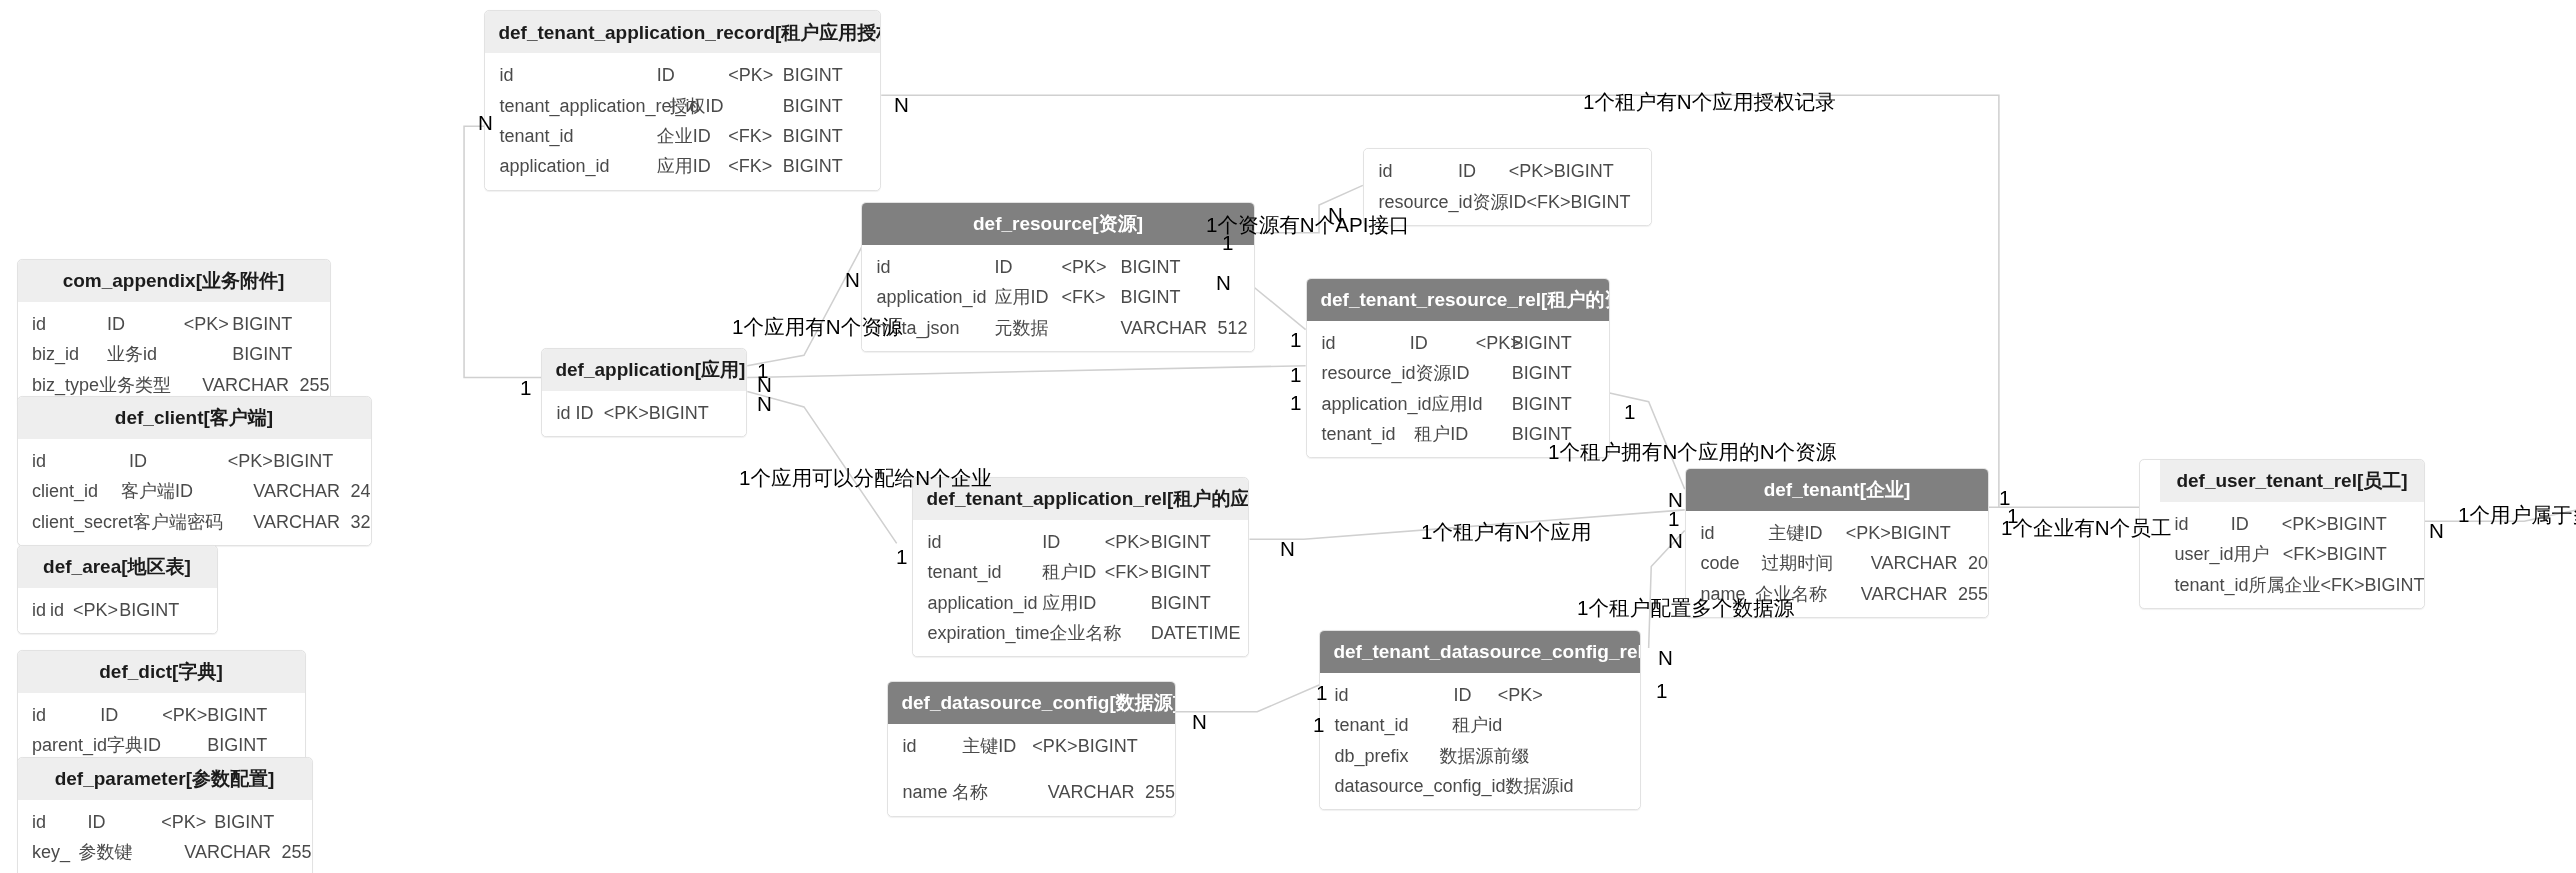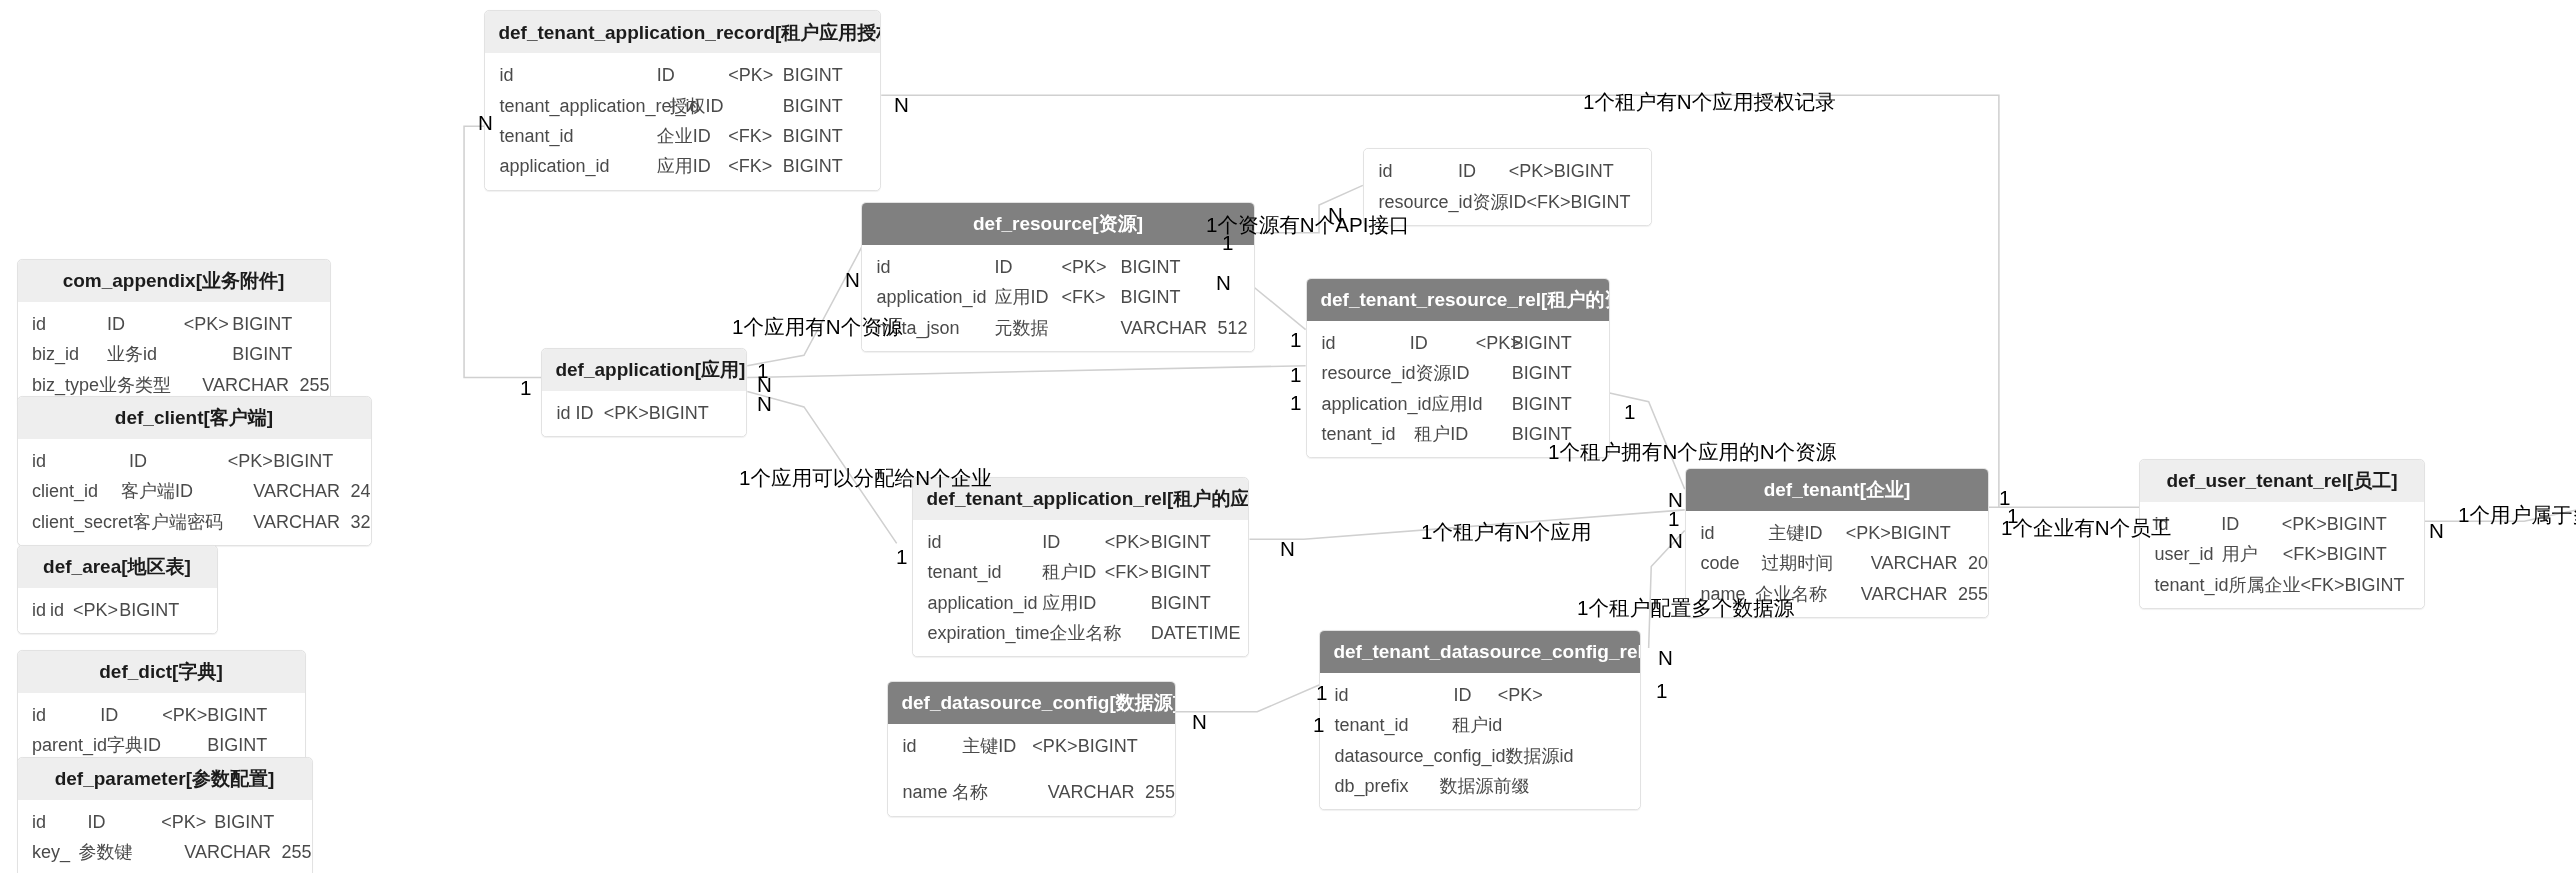--- a/index.html
+++ b/index.html
@@ -315,21 +315,21 @@
         </div>
         <div class="attr">
           <span class="c c-name" style="width: 88px;">name</span>
           <span class="c c-label" style="width: 100px;">企业名称</span>
           <span class="c c-key" style="width: 54px;"></span>
           <span class="c c-type" style="min-width: 90px;">VARCHAR</span>
           <span class="c c-len" style="padding-left: 7.2px;">255</span>
         </div>
       </div>
     </div>
-    <div class="entity" style="left: 2139px; top: 459px; width: 286px;">
+    <div class="entity" style="left: 2139px; top: 459px; width: 286px; padding-left: 20px;">
       <div class="ent-title">def_user_tenant_rel[员工]</div>
       <div class="ent-body">
         <div class="attr">
           <span class="c c-name" style="width: 103px;">id</span>
           <span class="c c-label" style="width: 93px;">ID</span>
           <span class="c c-key" style="width: 54px;">&lt;PK&gt;</span>
           <span class="c c-type" style="min-width: 90px;">BIGINT</span>
           <span class="c c-len" style="padding-left: 7.2px;"></span>
         </div>
         <div class="attr">
@@ -371,29 +371,29 @@
           <span class="c c-len" style="padding-left: 7.2px;"></span>
         </div>
         <div class="attr">
           <span class="c c-name" style="width: 180px;">tenant_id</span>
           <span class="c c-label" style="width: 67px;">租户id</span>
           <span class="c c-key" style="width: 62px;"></span>
           <span class="c c-type" style="min-width: 90px;"></span>
           <span class="c c-len" style="padding-left: 7.2px;"></span>
         </div>
         <div class="attr">
+          <span class="c c-name" style="width: 180px;">db_prefix</span>
+          <span class="c c-label" style="width: 67px;">数据源前缀</span>
+          <span class="c c-key" style="width: 62px;"></span>
+          <span class="c c-type" style="min-width: 90px;"></span>
+          <span class="c c-len" style="padding-left: 7.2px;"></span>
+        </div>
+        <div class="attr">
           <span class="c c-name" style="width: 180px;">datasource_config_id</span>
           <span class="c c-label" style="width: 67px;">数据源id</span>
-          <span class="c c-key" style="width: 62px;"></span>
-          <span class="c c-type" style="min-width: 90px;"></span>
-          <span class="c c-len" style="padding-left: 7.2px;"></span>
-        </div>
-        <div class="attr">
-          <span class="c c-name" style="width: 180px;">db_prefix</span>
-          <span class="c c-label" style="width: 67px;">数据源前缀</span>
           <span class="c c-key" style="width: 62px;"></span>
           <span class="c c-type" style="min-width: 90px;"></span>
           <span class="c c-len" style="padding-left: 7.2px;"></span>
         </div>
       </div>
     </div>
     <div class="entity" style="left: 16.5px; top: 650px; width: 289px;">
       <div class="ent-title">def_dict[字典]</div>
       <div class="ent-body">
         <div class="attr">

